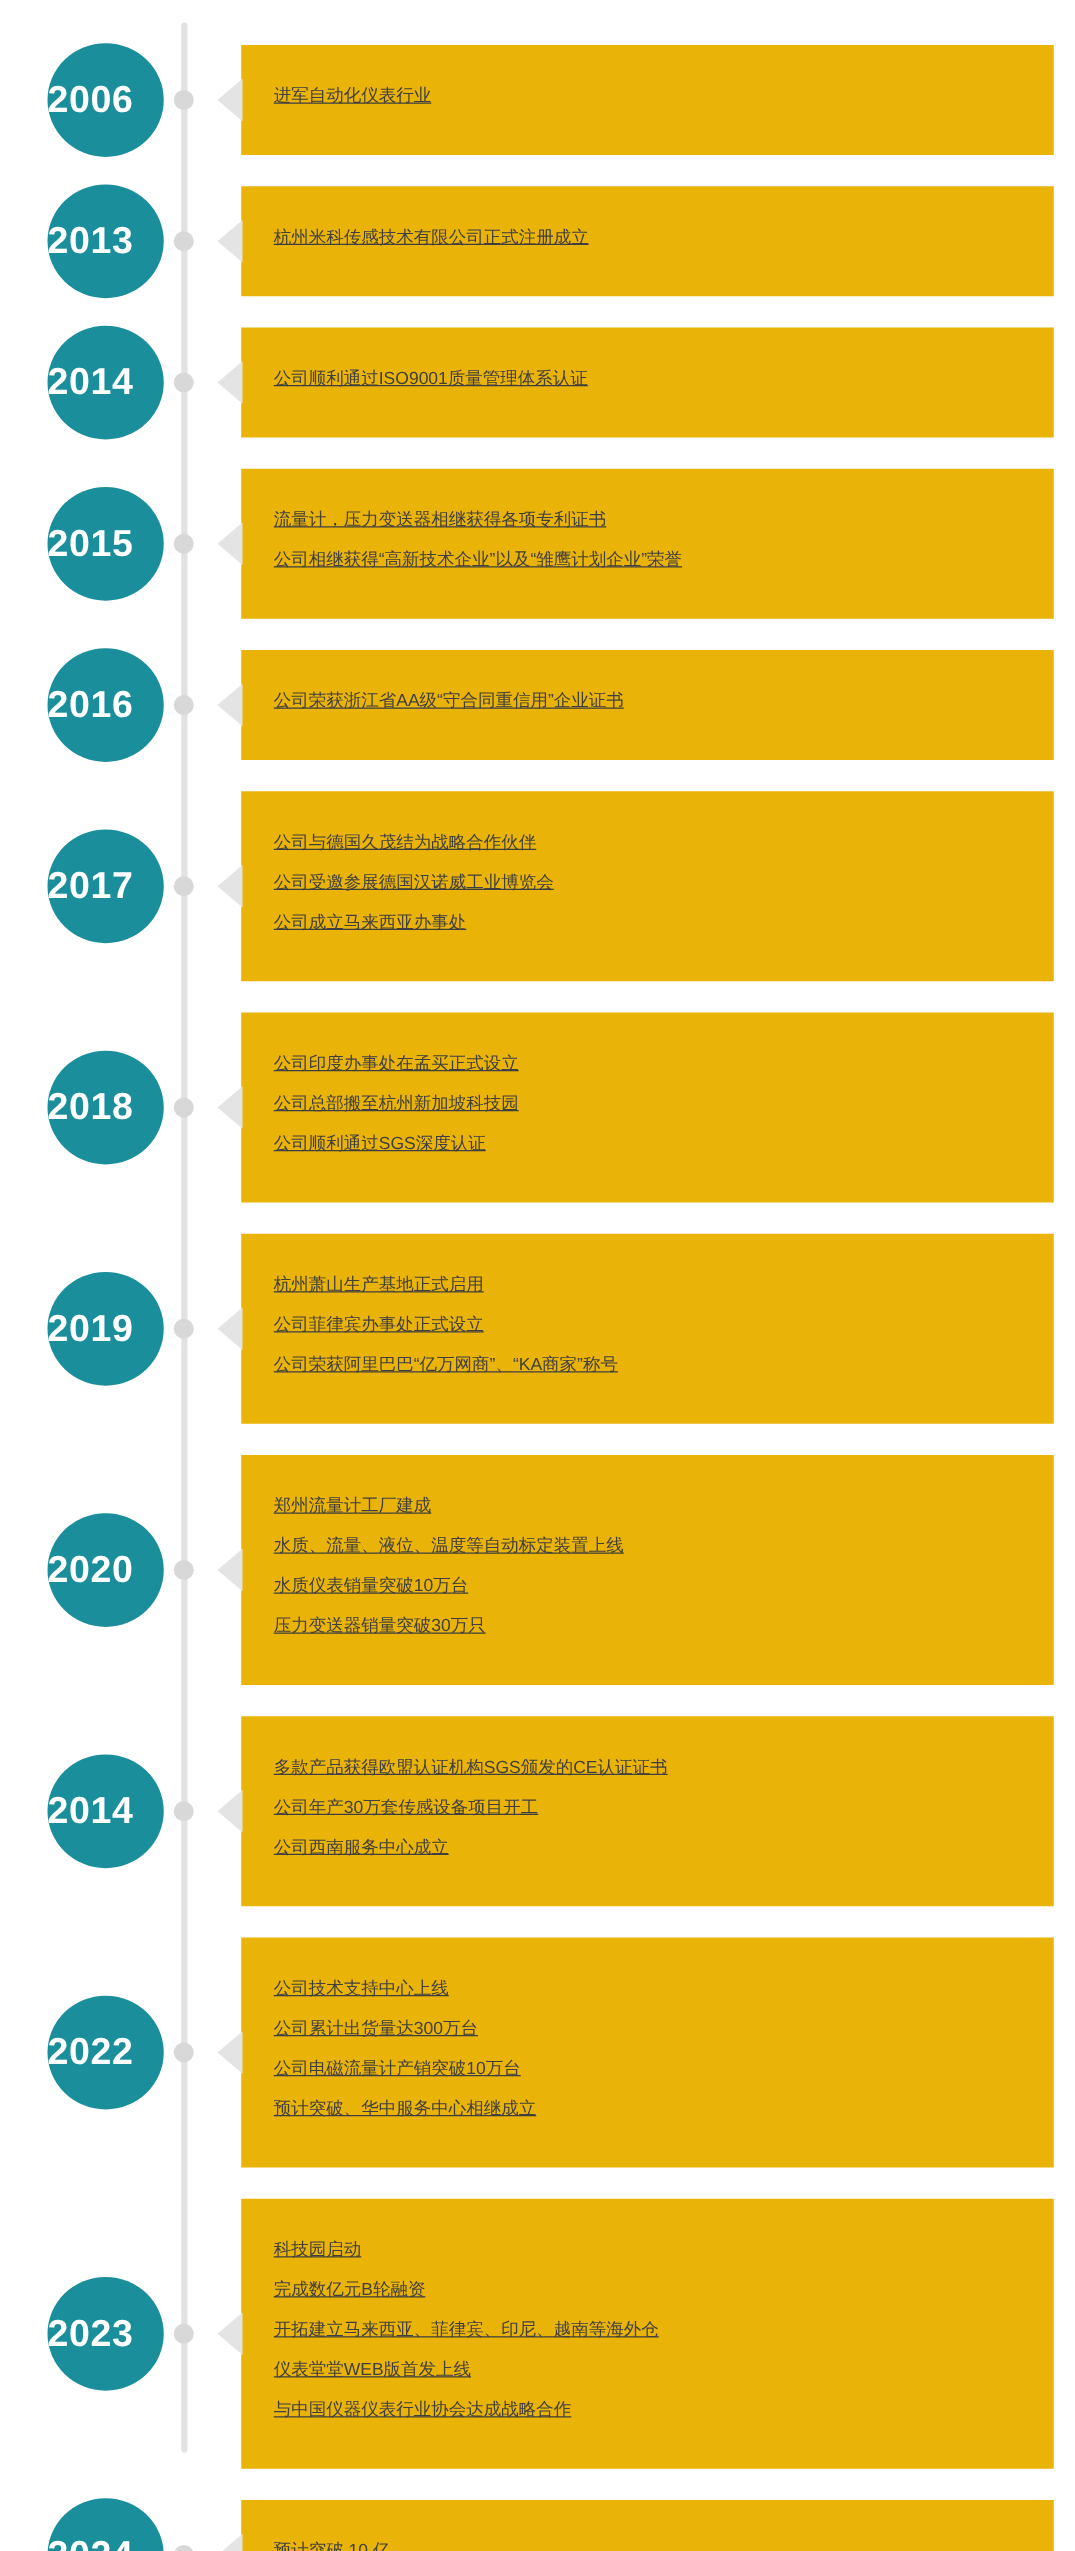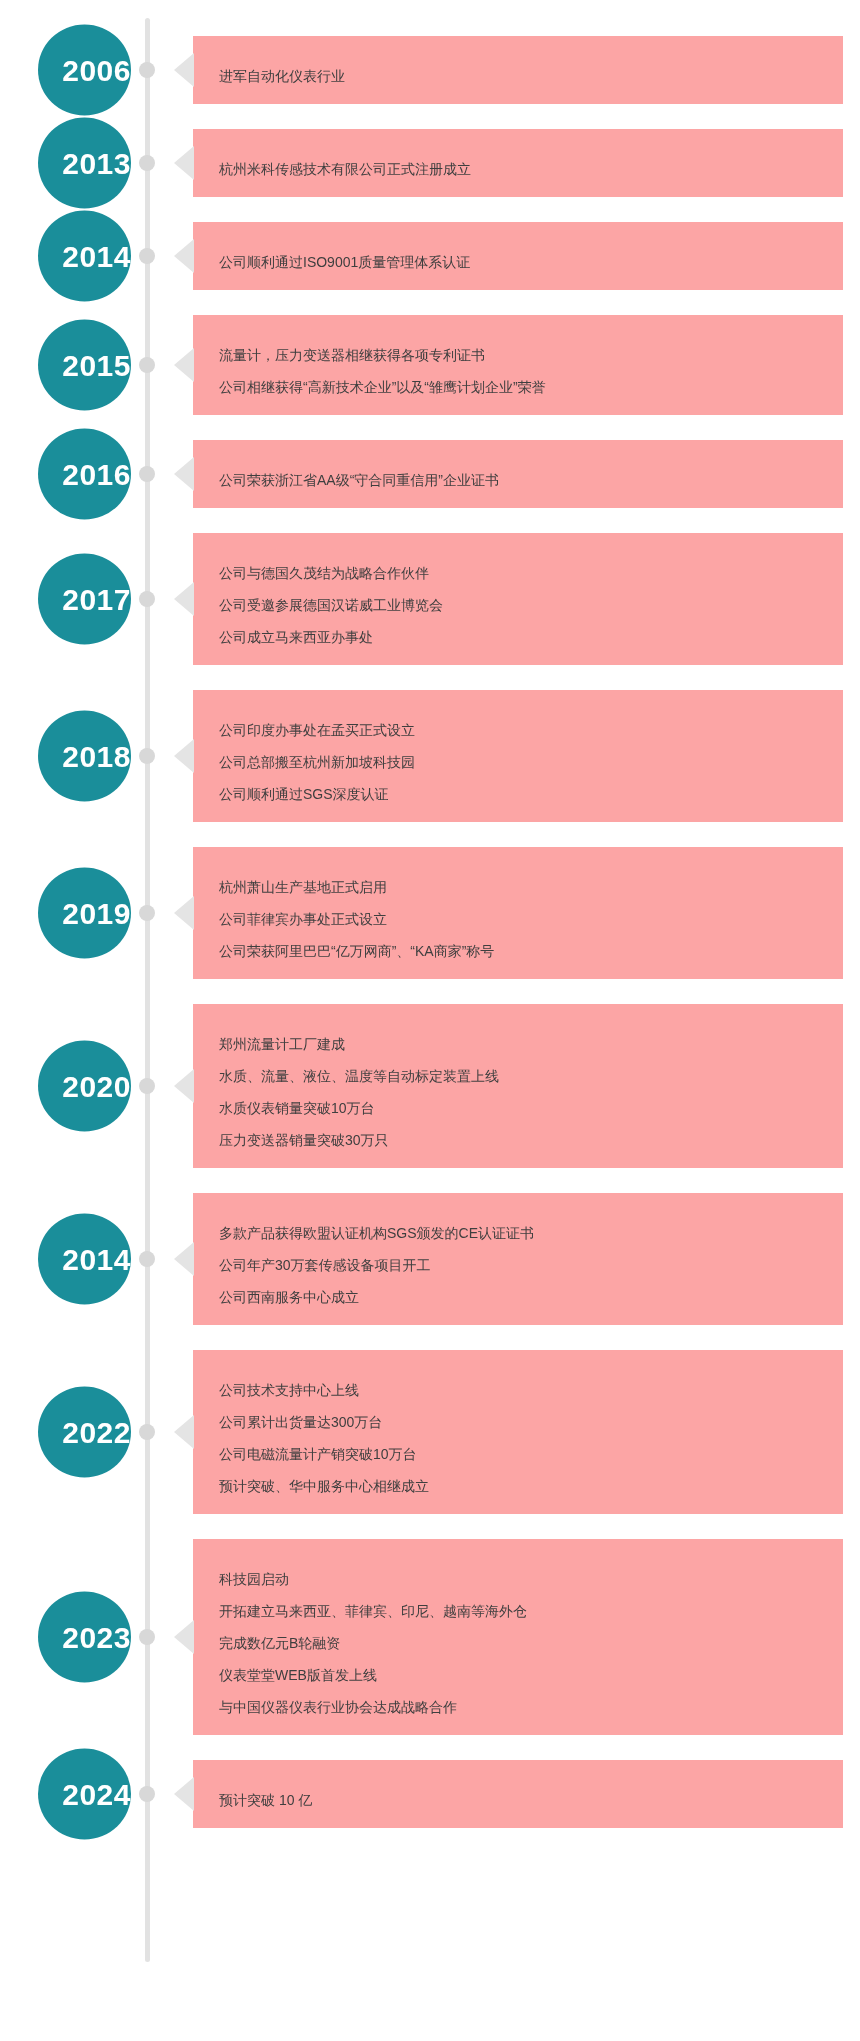--- a/index.html
+++ b/index.html
@@ -28,41 +28,42 @@
     height: 1944px;
     background: #e2e2e2;
     border-radius: 3px;
   }
   .row {
     position: relative;
     margin: 0 17px 25px 0;
   }
   .milestone-box {
     margin-left: 193px;
-    background: #fca5a5;
-    padding: 24px 20px 12px 26px;
+    background: #eab308;
+    padding: 24px 20px 32px 26px;
     font-size: 14px;
     line-height: 32px;
     color: #3f3f3f;
+    text-decoration: underline;
   }
   .milestone-line {
     white-space: nowrap;
   }
   .year-circle {
     position: absolute;
     left: 38px;
     top: 50%;
     transform: translateY(-50%);
     width: 93px;
     height: 91px;
     border-radius: 50%;
     background: #1a8e9a;
     display: flex;
     align-items: center;
-    justify-content: flex-end;
+    justify-content: flex-start;
   }
   .year-label {
     color: #ffffff;
     font-size: 30px;
     font-weight: bold;
     letter-spacing: 0.5px;
   }
   .node-dot {
     position: absolute;
     left: 139px;
@@ -213,22 +214,22 @@
         </div>
         <div class="arrow-left"></div>
         <div class="node-dot"></div>
         <div class="year-circle">
           <span class="year-label">2022</span>
         </div>
       </div>
       <div class="row">
         <div class="milestone-box">
           <div class="milestone-line">科技园启动</div>
+          <div class="milestone-line">完成数亿元B轮融资</div>
           <div class="milestone-line">开拓建立马来西亚、菲律宾、印尼、越南等海外仓</div>
-          <div class="milestone-line">完成数亿元B轮融资</div>
           <div class="milestone-line">仪表堂堂WEB版首发上线</div>
           <div class="milestone-line">与中国仪器仪表行业协会达成战略合作</div>
         </div>
         <div class="arrow-left"></div>
         <div class="node-dot"></div>
         <div class="year-circle">
           <span class="year-label">2023</span>
         </div>
       </div>
       <div class="row">

